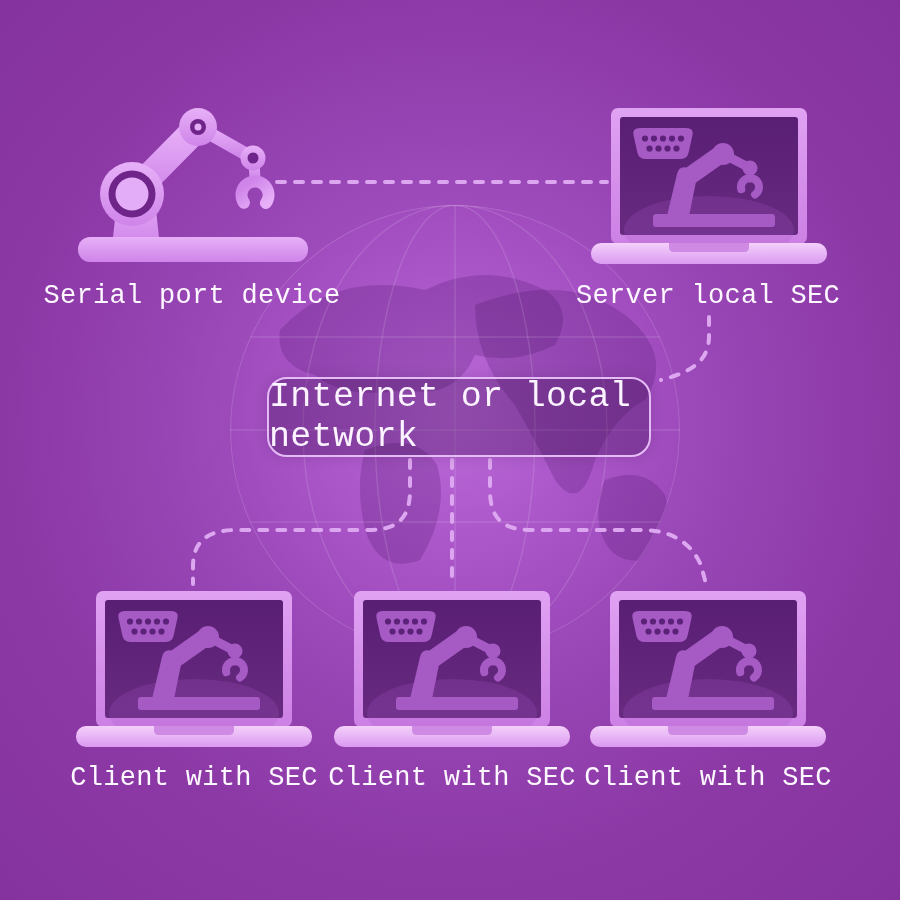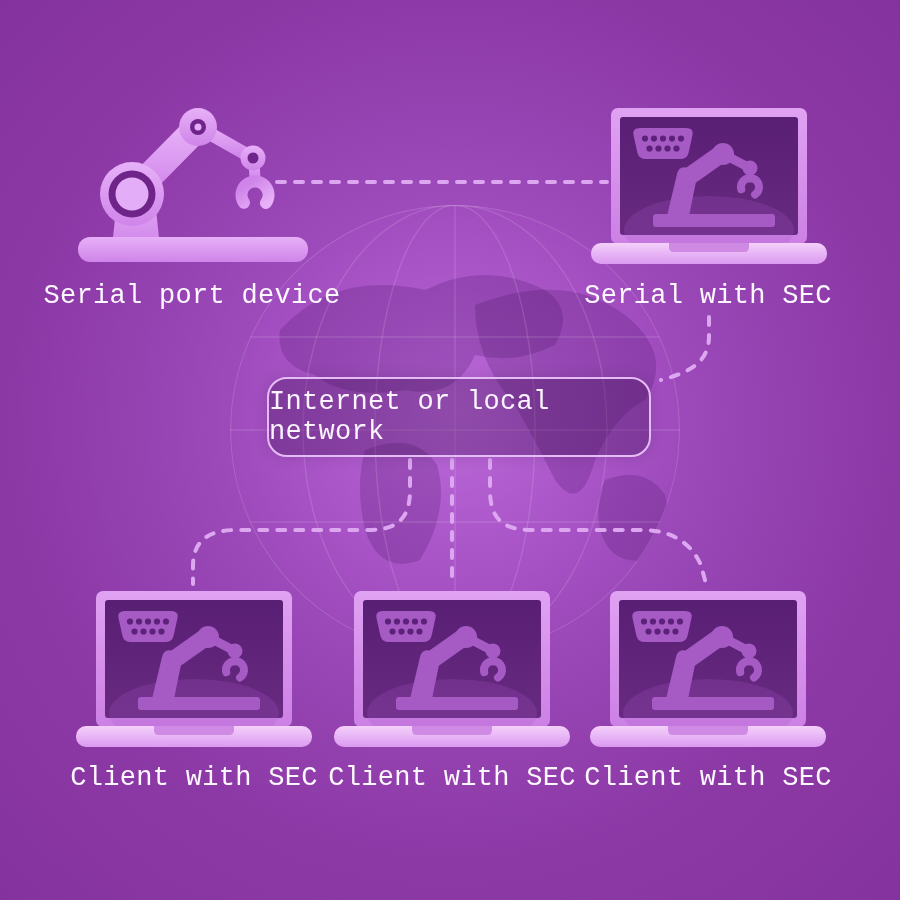--- a/index.html
+++ b/index.html
@@ -17,21 +17,21 @@
   .abs{position:absolute;}
   .node-label{
     position:absolute;width:300px;text-align:center;
     color:#fdf7ff;font-size:27px;font-weight:400;letter-spacing:.3px;line-height:32px;
   }
   .hub-box{
     position:absolute;left:267px;top:377px;width:384px;height:80px;
     box-sizing:border-box;border:2.5px solid #e4bbf4;border-radius:20px;
     background:rgba(55,12,75,0.33);
     display:flex;align-items:center;justify-content:center;
-    color:#fbf3ff;font-size:27px;letter-spacing:.3px;
+    color:#fbf3ff;font-size:35px;letter-spacing:.3px;
     box-shadow:0 0 14px rgba(40,5,55,0.15);
   }
 </style>
 </head>
 <body>
 
 <div class="stage">
 
   <svg width="0" height="0" style="position:absolute" aria-hidden="true">
     <defs>
@@ -156,21 +156,21 @@
       </g>
     </svg>
   </div>
   <div class="node-label" style="left:42px;top:280px">Serial port device</div>
 
   <div class="abs" style="left:589px;top:106px">
     <svg width="240" height="160">
         <use href="#laptopSEC"></use>
       </svg>
   </div>
-  <div class="node-label" style="left:558px;top:280px">Serial with SEC</div>
+  <div class="node-label" style="left:558px;top:280px">Server local SEC</div>
 
   <div class="hub-box">
     <span>Internet or local network</span>
   </div>
 
   <div class="abs" style="left:74px;top:589px">
     <svg width="240" height="160">
         <use href="#laptopSEC"></use>
       </svg>
   </div>

